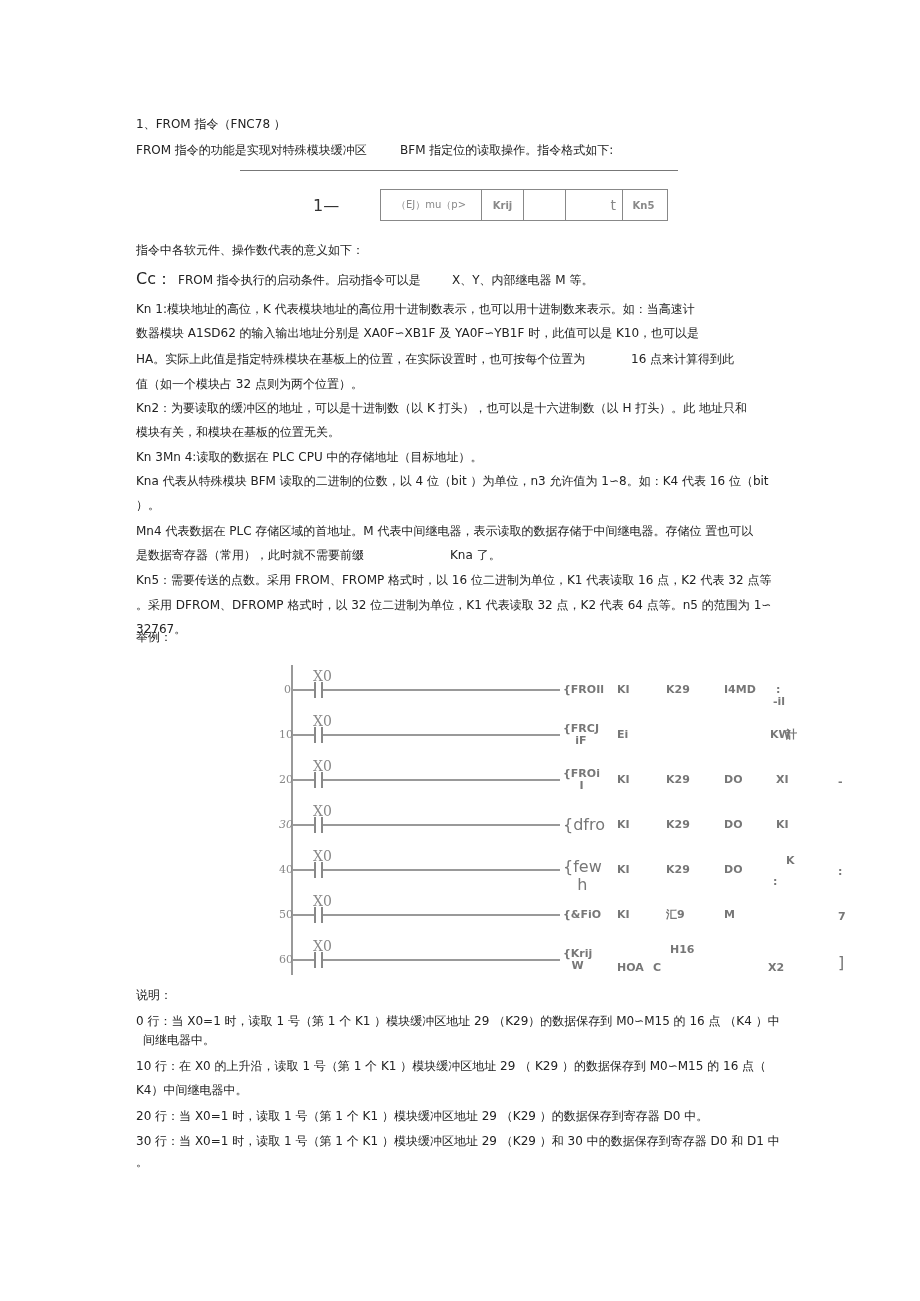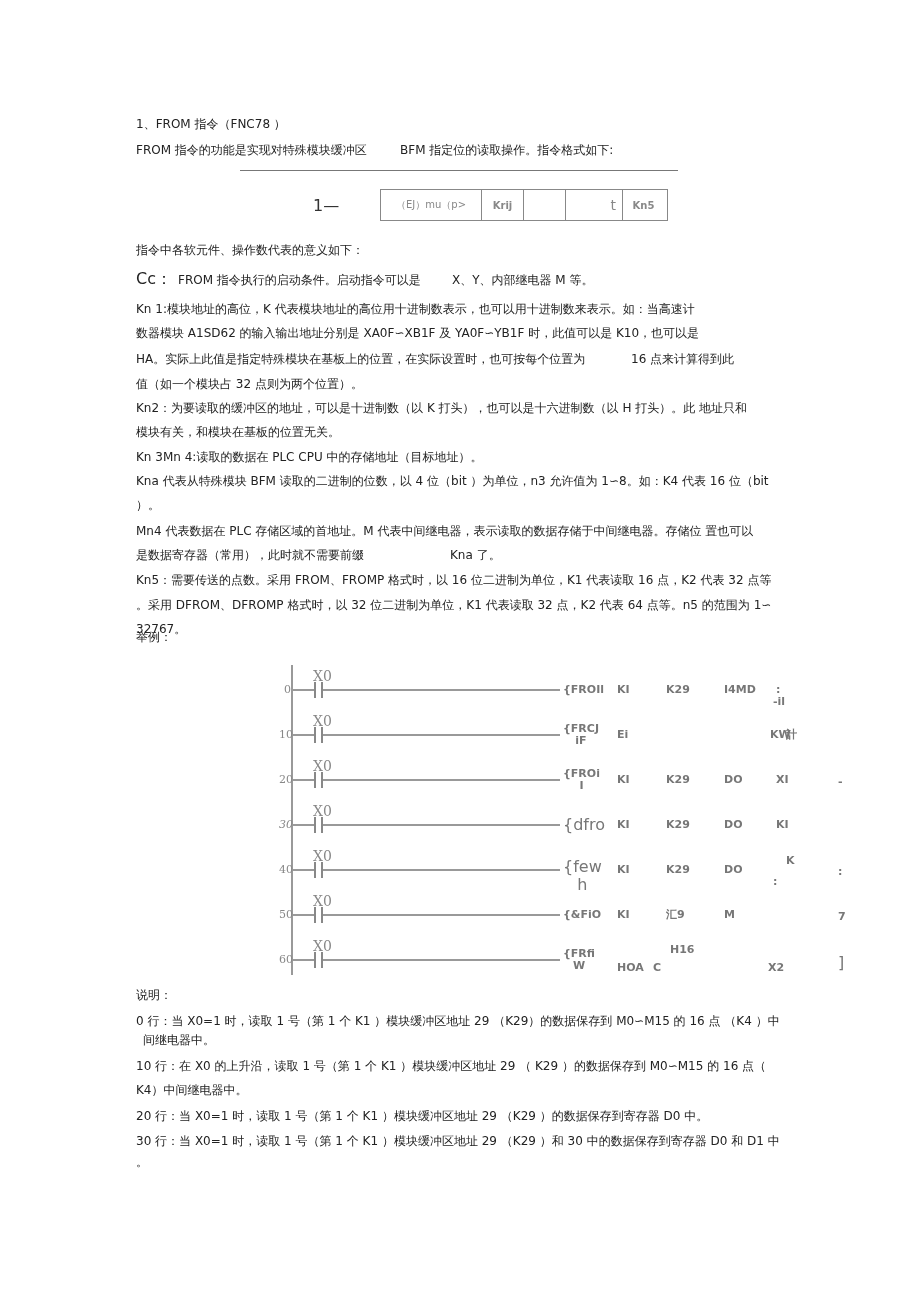--- a/index.html
+++ b/index.html
@@ -141,21 +141,21 @@
     <div class="lad-txt" style="left: 838px; top: 866px; white-space: pre;">:</div>
     <div class="rung-num" style="left: 279px; top: 908px; white-space: pre;">50</div>
     <div class="xo" style="left: 313px; top: 893px; white-space: pre;">X0</div>
     <div class="lad-txt" style="left: 563px; top: 909px; white-space: pre;">{&amp;FiO</div>
     <div class="lad-txt" style="left: 617px; top: 909px; white-space: pre;">KI</div>
     <div class="lad-txt" style="left: 666px; top: 909px; white-space: pre;">汇9</div>
     <div class="lad-txt" style="left: 724px; top: 909px; white-space: pre;">M</div>
     <div class="lad-txt" style="left: 838px; top: 911px; white-space: pre;">7</div>
     <div class="rung-num" style="left: 279px; top: 953px; white-space: pre;">60</div>
     <div class="xo" style="left: 313px; top: 938px; white-space: pre;">X0</div>
-    <div class="lad-txt" style="left: 563px; top: 948px; white-space: pre;">{FRfi
+    <div class="lad-txt" style="left: 563px; top: 948px; white-space: pre;">{Krij
 W</div>
     <div class="lad-txt" style="left: 617px; top: 962px; white-space: pre;">HOA</div>
     <div class="lad-txt" style="left: 653px; top: 962px; white-space: pre;">C</div>
     <div class="lad-txt" style="left: 670px; top: 944px; white-space: pre;">H16</div>
     <div class="lad-txt" style="left: 768px; top: 962px; white-space: pre;">X2</div>
     <div class="lad-txt lad-big" style="left: 838px; top: 954px; white-space: pre;">]</div>
   </div>
 
 <div class="t" style="left:136px;top:988px;">说明：</div>
 <div class="t" style="left:136px;top:1014px;">0 行：当 X0=1 时，读取 1 号（第 1 个 K1  ）模块缓冲区地址  29 （K29）的数据保存到  M0∽M15 的 16 点  （K4  ）中</div>

